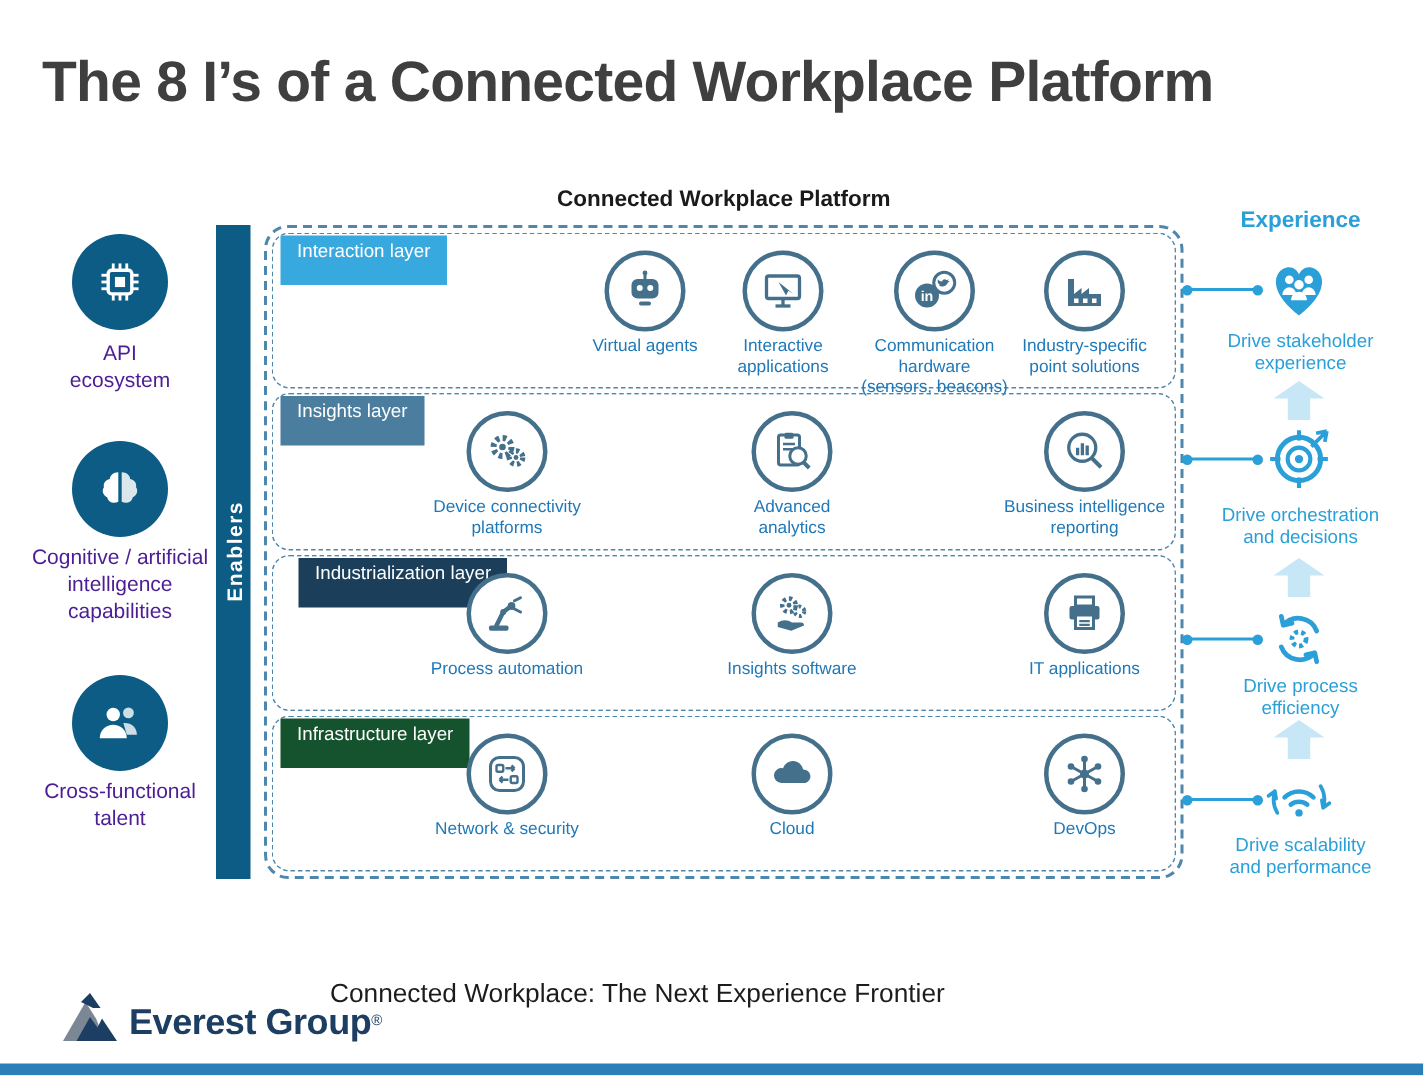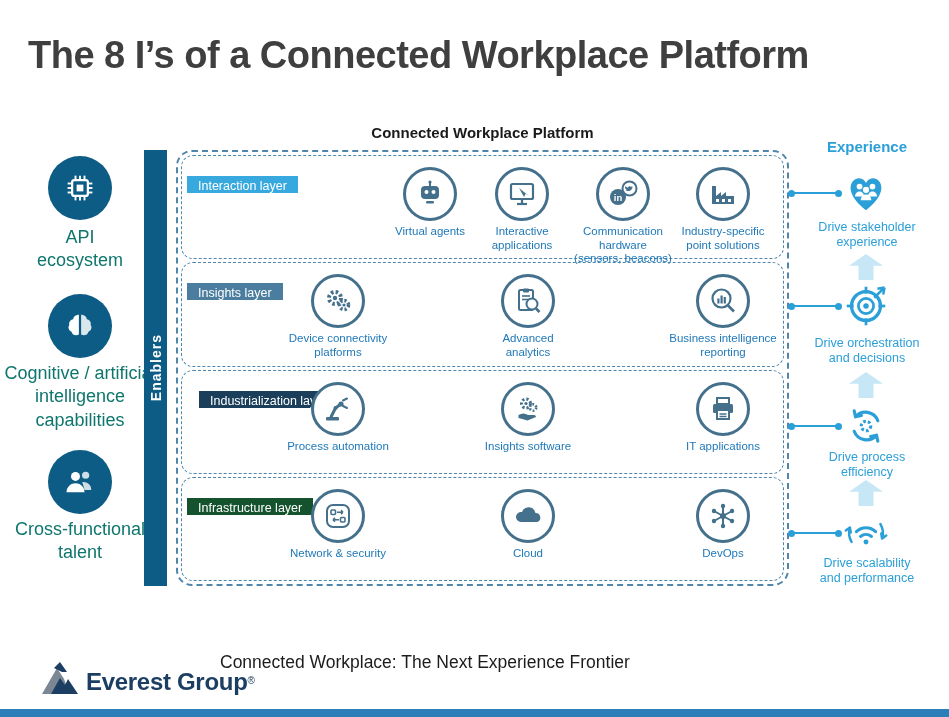--- a/index.html
+++ b/index.html
@@ -6,29 +6,29 @@
   body { background:#ffffff; font-family:"Liberation Sans", sans-serif; }
   .canvas { position:relative; width:949px; height:717px; background:#fff; overflow:hidden; }
 
   .title { position:absolute; left:28px; top:34px; font-size:38px; font-weight:700; color:#3f3f3f; letter-spacing:-0.5px; }
 
   .phead { position:absolute; left:176px; top:124px; width:613px; text-align:center; font-size:15px; font-weight:700; color:#1a1a1a; }
   .ohead { position:absolute; left:803px; top:138px; width:128px; text-align:center; font-size:15px; font-weight:700; color:#2a9fd8; }
 
   
   .ecirc { position:absolute; left:48px; width:64px; height:64px; border-radius:50%; background:#0d5c85; display:flex; align-items:center; justify-content:center; }
-  .elbl { position:absolute; left:4px; width:152px; text-align:center; font-size:18px; color:#0f766e; line-height:1.3; white-space:pre-line; }
+  .elbl { position:absolute; left:4px; width:152px; text-align:center; font-size:14px; color:#4c1d95; line-height:1.3; white-space:pre-line; }
 
   .ebar { position:absolute; left:144px; top:150px; width:23px; height:436px; background:#0d5c85; display:flex; align-items:center; justify-content:center; }
   .ebar span { writing-mode:vertical-rl; transform:rotate(180deg); color:#fff; font-size:14px; font-weight:700; letter-spacing:1px; }
 
   
   .platform { position:absolute; left:176px; top:150px; width:613px; height:436px; border:2px dashed #4f86ab; border-radius:16px; padding:3px; display:flex; flex-direction:column; gap:3px; }
   .layer { position:relative; flex:1; border:1.6px dashed #4f86ab; border-radius:12px; }
-  .tab { position:absolute; top:20px; left:5px; color:#fff; font-size:12.5px; padding:3px 11px 0; white-space:nowrap; }
+  .tab { position:absolute; top:1px; left:5px; color:#fff; font-size:12.5px; padding:3px 11px 16px; white-space:nowrap; }
   .tab-interaction { background:#38a9de; }
   .tab-insights { background:#4b7d9e; }
   .tab-industrialization { background:#1b3f5a;margin-left:12px; }
   .tab-infrastructure { background:#14532d; }
 
   .item { position:absolute; top:11px; text-align:center; }
   .circ { width:54px; height:54px; border:3px solid #44708c; border-radius:50%; background:#fff; margin:0 auto; display:flex; align-items:center; justify-content:center; }
   .ilbl { margin-top:4px; font-size:11.5px; color:#1f78b8; line-height:1.18; white-space:pre-line; }
 
   

